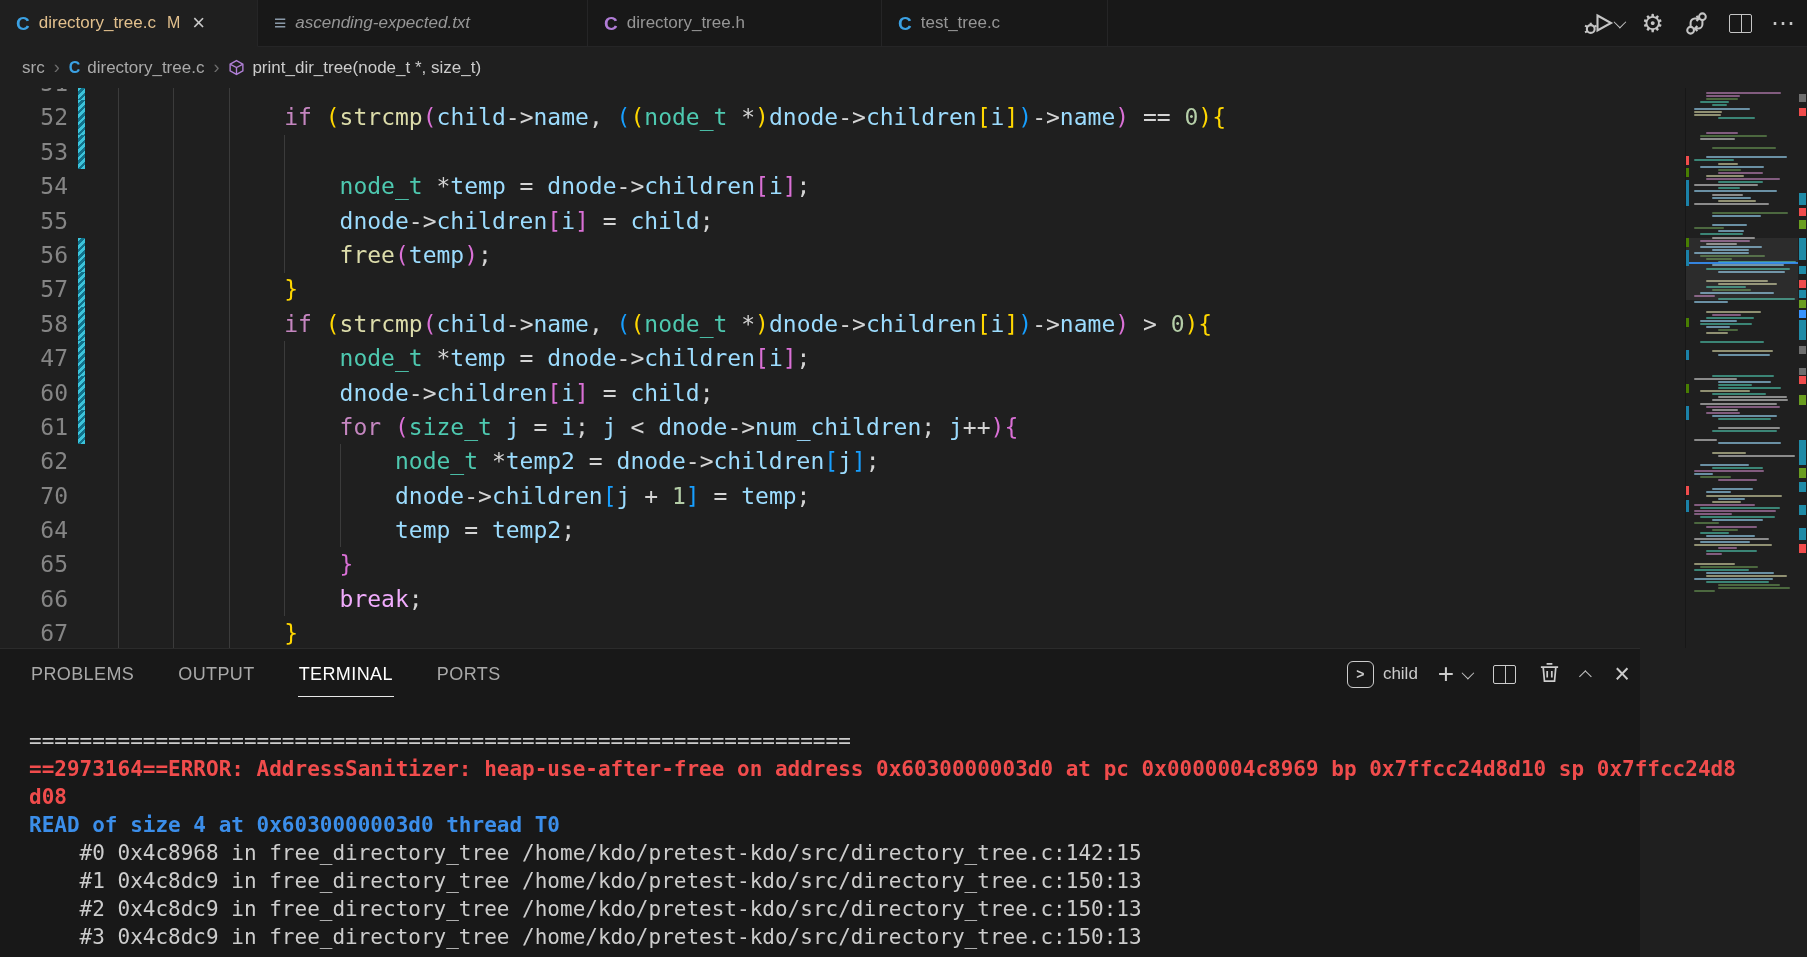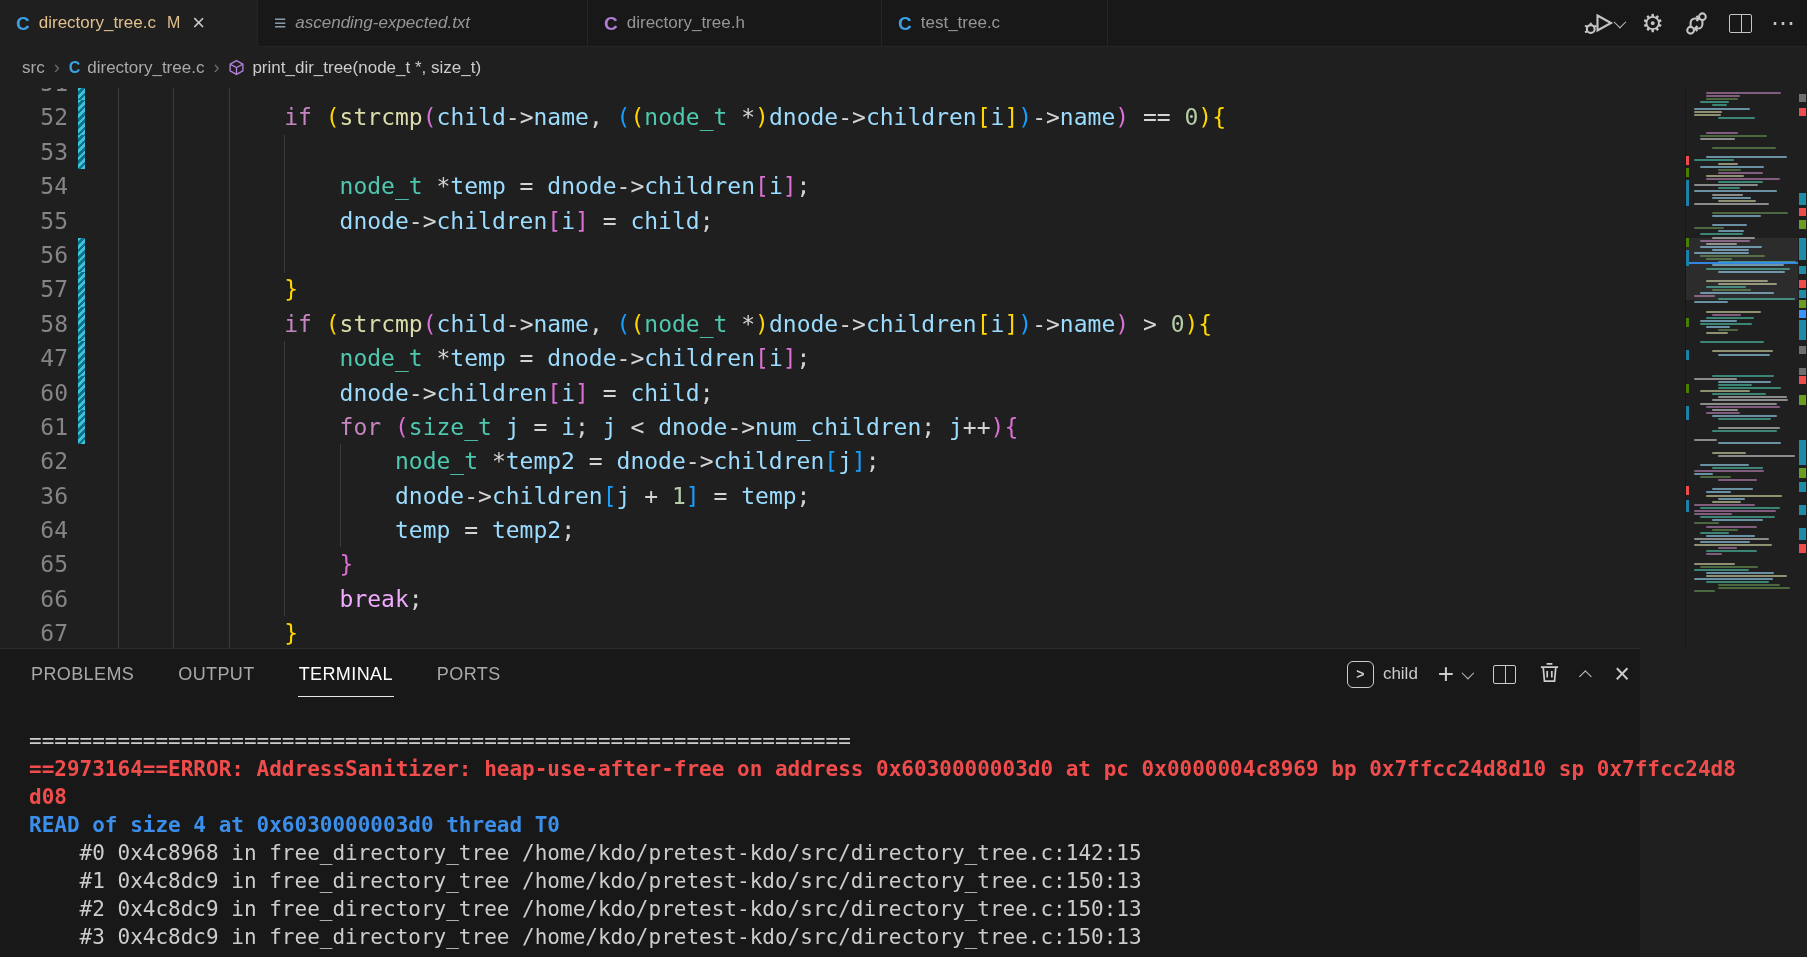--- a/index.html
+++ b/index.html
@@ -172,20 +172,21 @@
           <span class="ln">54</span>
           <span class="ctext"><span style="color: rgb(78, 201, 176);">                node_t</span><span style="color: rgb(212, 212, 212);"> *</span><span style="color: rgb(156, 220, 254);">temp</span><span style="color: rgb(212, 212, 212);"> = </span><span style="color: rgb(156, 220, 254);">dnode</span><span style="color: rgb(212, 212, 212);">-&gt;</span><span style="color: rgb(156, 220, 254);">children</span><span style="color: rgb(218, 112, 214);">[</span><span style="color: rgb(156, 220, 254);">i</span><span style="color: rgb(218, 112, 214);">]</span><span style="color: rgb(212, 212, 212);">;</span></span>
         </div>
         <div class="crow">
           <span class="ln">55</span>
           <span class="ctext"><span style="color: rgb(156, 220, 254);">                dnode</span><span style="color: rgb(212, 212, 212);">-&gt;</span><span style="color: rgb(156, 220, 254);">children</span><span style="color: rgb(218, 112, 214);">[</span><span style="color: rgb(156, 220, 254);">i</span><span style="color: rgb(218, 112, 214);">]</span><span style="color: rgb(212, 212, 212);"> = </span><span style="color: rgb(156, 220, 254);">child</span><span style="color: rgb(212, 212, 212);">;</span></span>
         </div>
         <div class="crow">
           <span class="ln">56</span>
           <span class="modbar"></span>
+          <span class="ctext"><span style="color: rgb(220, 220, 170);">                free</span><span style="color: rgb(218, 112, 214);">(</span><span style="color: rgb(156, 220, 254);">temp</span><span style="color: rgb(218, 112, 214);">)</span><span style="color: rgb(212, 212, 212);">;</span></span>
         </div>
         <div class="crow">
           <span class="ln">57</span>
           <span class="modbar"></span>
           <span class="ctext"><span style="color: rgb(255, 215, 0);">            }</span></span>
         </div>
         <div class="crow">
           <span class="ln">58</span>
           <span class="modbar"></span>
           <span class="ctext"><span style="color: rgb(197, 134, 192);">            if</span><span style="color: rgb(212, 212, 212);"> </span><span style="color: rgb(255, 215, 0);">(</span><span style="color: rgb(220, 220, 170);">strcmp</span><span style="color: rgb(218, 112, 214);">(</span><span style="color: rgb(156, 220, 254);">child</span><span style="color: rgb(212, 212, 212);">-&gt;</span><span style="color: rgb(156, 220, 254);">name</span><span style="color: rgb(212, 212, 212);">, </span><span style="color: rgb(23, 159, 255);">(</span><span style="color: rgb(255, 215, 0);">(</span><span style="color: rgb(78, 201, 176);">node_t</span><span style="color: rgb(212, 212, 212);"> *</span><span style="color: rgb(255, 215, 0);">)</span><span style="color: rgb(156, 220, 254);">dnode</span><span style="color: rgb(212, 212, 212);">-&gt;</span><span style="color: rgb(156, 220, 254);">children</span><span style="color: rgb(255, 215, 0);">[</span><span style="color: rgb(156, 220, 254);">i</span><span style="color: rgb(255, 215, 0);">]</span><span style="color: rgb(23, 159, 255);">)</span><span style="color: rgb(212, 212, 212);">-&gt;</span><span style="color: rgb(156, 220, 254);">name</span><span style="color: rgb(218, 112, 214);">)</span><span style="color: rgb(212, 212, 212);"> &gt; </span><span style="color: rgb(181, 206, 168);">0</span><span style="color: rgb(255, 215, 0);">)</span><span style="color: rgb(255, 215, 0);">{</span></span>
@@ -203,21 +204,21 @@
         <div class="crow">
           <span class="ln">61</span>
           <span class="modbar"></span>
           <span class="ctext"><span style="color: rgb(197, 134, 192);">                for</span><span style="color: rgb(212, 212, 212);"> </span><span style="color: rgb(218, 112, 214);">(</span><span style="color: rgb(78, 201, 176);">size_t</span><span style="color: rgb(212, 212, 212);"> </span><span style="color: rgb(156, 220, 254);">j</span><span style="color: rgb(212, 212, 212);"> = </span><span style="color: rgb(156, 220, 254);">i</span><span style="color: rgb(212, 212, 212);">; </span><span style="color: rgb(156, 220, 254);">j</span><span style="color: rgb(212, 212, 212);"> &lt; </span><span style="color: rgb(156, 220, 254);">dnode</span><span style="color: rgb(212, 212, 212);">-&gt;</span><span style="color: rgb(156, 220, 254);">num_children</span><span style="color: rgb(212, 212, 212);">; </span><span style="color: rgb(156, 220, 254);">j</span><span style="color: rgb(212, 212, 212);">++</span><span style="color: rgb(218, 112, 214);">)</span><span style="color: rgb(218, 112, 214);">{</span></span>
         </div>
         <div class="crow">
           <span class="ln">62</span>
           <span class="ctext"><span style="color: rgb(78, 201, 176);">                    node_t</span><span style="color: rgb(212, 212, 212);"> *</span><span style="color: rgb(156, 220, 254);">temp2</span><span style="color: rgb(212, 212, 212);"> = </span><span style="color: rgb(156, 220, 254);">dnode</span><span style="color: rgb(212, 212, 212);">-&gt;</span><span style="color: rgb(156, 220, 254);">children</span><span style="color: rgb(23, 159, 255);">[</span><span style="color: rgb(156, 220, 254);">j</span><span style="color: rgb(23, 159, 255);">]</span><span style="color: rgb(212, 212, 212);">;</span></span>
         </div>
         <div class="crow">
-          <span class="ln">36</span>
+          <span class="ln">70</span>
           <span class="ctext"><span style="color: rgb(156, 220, 254);">                    dnode</span><span style="color: rgb(212, 212, 212);">-&gt;</span><span style="color: rgb(156, 220, 254);">children</span><span style="color: rgb(23, 159, 255);">[</span><span style="color: rgb(156, 220, 254);">j</span><span style="color: rgb(212, 212, 212);"> + </span><span style="color: rgb(181, 206, 168);">1</span><span style="color: rgb(23, 159, 255);">]</span><span style="color: rgb(212, 212, 212);"> = </span><span style="color: rgb(156, 220, 254);">temp</span><span style="color: rgb(212, 212, 212);">;</span></span>
         </div>
         <div class="crow">
           <span class="ln">64</span>
           <span class="ctext"><span style="color: rgb(156, 220, 254);">                    temp</span><span style="color: rgb(212, 212, 212);"> = </span><span style="color: rgb(156, 220, 254);">temp2</span><span style="color: rgb(212, 212, 212);">;</span></span>
         </div>
         <div class="crow">
           <span class="ln">65</span>
           <span class="ctext"><span style="color: rgb(218, 112, 214);">                }</span></span>
         </div>

